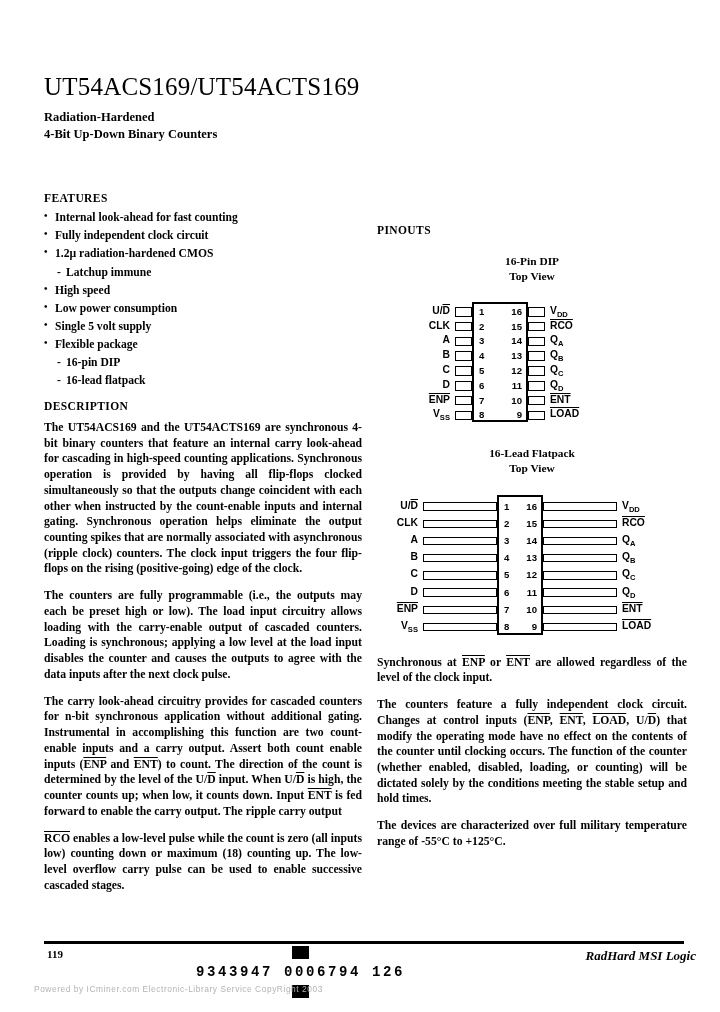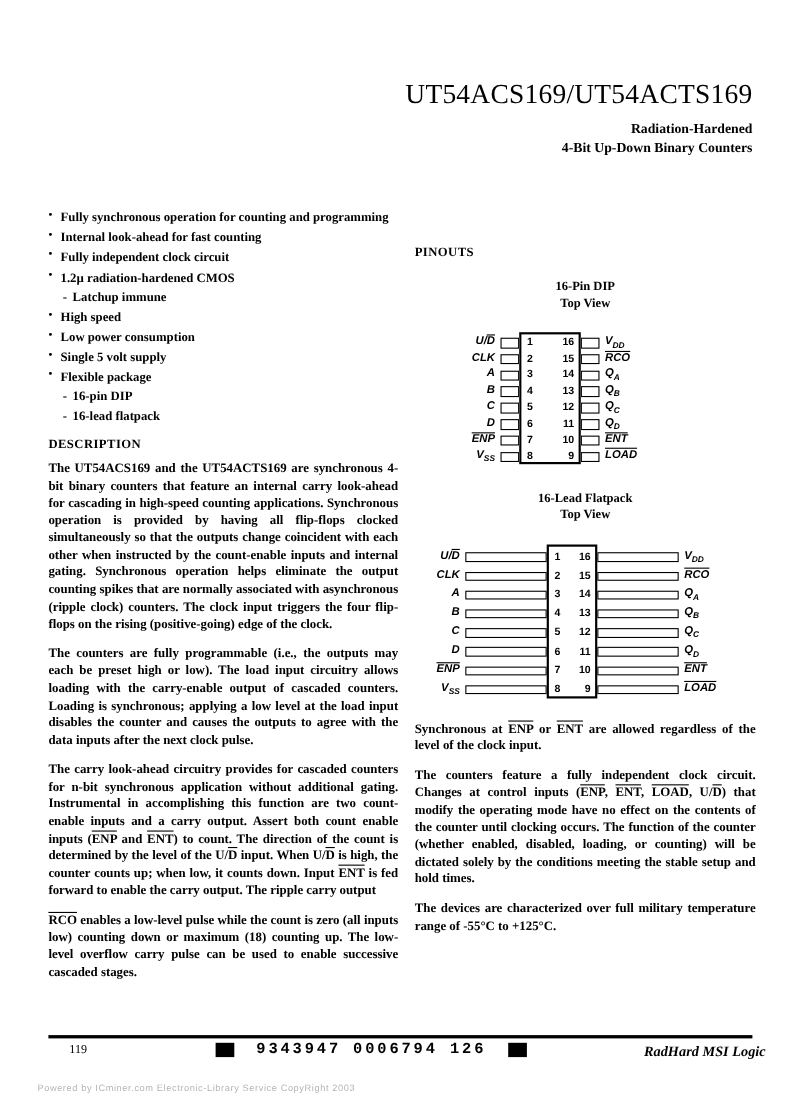--- a/index.html
+++ b/index.html
@@ -8,21 +8,21 @@
     width: 720px; height: 1012px;
     background: #ffffff;
     font-family: "Liberation Serif", "DejaVu Serif", serif;
     color: #000000;
     position: relative;
     overflow: hidden;
   }
   .page { position: absolute; left: 0; top: 0; width: 720px; height: 1012px; }
 
   
-  .hdr { position: absolute; left: 44px; top: 74px; width: 640px; text-align: right; }
+  .hdr { position: absolute; left: 44px; top: 74px; width: 640px; }
   .hdr-title {
     font-size: 25px; font-weight: normal; letter-spacing: .2px;
     line-height: 1.05; margin: 0 0 9px 0;
   }
   .hdr-sub {
     font-size: 12.5px; font-weight: bold; line-height: 1.35; margin: 0;
   }
 
   
   .col-left  { position: absolute; left: 44px;  top: 192px; width: 318px; }
@@ -77,39 +77,38 @@
     position: absolute; border: 1.5px solid #000; background: #fff;
   }
   .pnum {
     position: absolute; font-size: 9.6px; font-weight: bold;
     font-family: "Liberation Sans", sans-serif; line-height: 1;
   }
   .plabel {
     position: absolute; font-size: 10.3px; font-weight: bold;
     font-family: "Liberation Sans", sans-serif; line-height: 1;
     white-space: nowrap;
-    font-style: italic;
   }
   .plabel.r { text-align: left; }
   .plabel.l { text-align: right; }
   .plabel sub { font-size: 7.6px; }
 
   
   .foot-rule {
     position: absolute; left: 44px; top: 941px; width: 640px;
     height: 3px; background: #000;
   }
   .foot-page {
-    position: absolute; left: 63px; top: 948px;
-    font-size: 11px; font-weight: normal;
+    position: absolute; left: 47px; top: 948px;
+    font-size: 11px; font-weight: bold;
     font-family: "Liberation Serif", serif;
   }
   .foot-bar {
     position: absolute; left: 196px; top: 946px;
-    display: flex; align-items: center; gap: 20px;
+    display: flex; align-items: center; gap: 5px; flex-direction: column;
   }
   .bar-blk { width: 17px; height: 13px; background: #000; }
   .bar-num {
     font-family: "Liberation Mono", "DejaVu Sans Mono", monospace;
     font-size: 14px; font-weight: bold; letter-spacing: 2.6px;
   }
   .foot-right {
     position: absolute; right: 24px; top: 948px;
     font-size: 13px; font-style: italic; font-weight: bold;
     font-family: "Liberation Serif", serif;
@@ -127,22 +126,22 @@
 
   <div class="hdr">
     <div class="hdr-title">UT54ACS169/UT54ACTS169</div>
     <div class="hdr-sub">
       <div>Radiation-Hardened</div>
       <div>4-Bit Up-Down Binary Counters</div>
     </div>
   </div>
 
   <div class="col-left">
+    <div class="sec-head">FEATURES</div>
     <ul class="feat" id="feat-list">
-        <li class="bullet">Fully synchronous operation for counting and programming</li>
         <li class="bullet">Internal look-ahead for fast counting</li>
         <li class="bullet">Fully independent clock circuit</li>
         <li class="bullet">1.2µ radiation-hardened CMOS</li>
         <li class="sub">Latchup immune</li>
         <li class="bullet">High speed</li>
         <li class="bullet">Low power consumption</li>
         <li class="bullet">Single 5 volt supply</li>
         <li class="bullet">Flexible package</li>
         <li class="sub">16-pin DIP</li>
         <li class="sub">16-lead flatpack</li>

